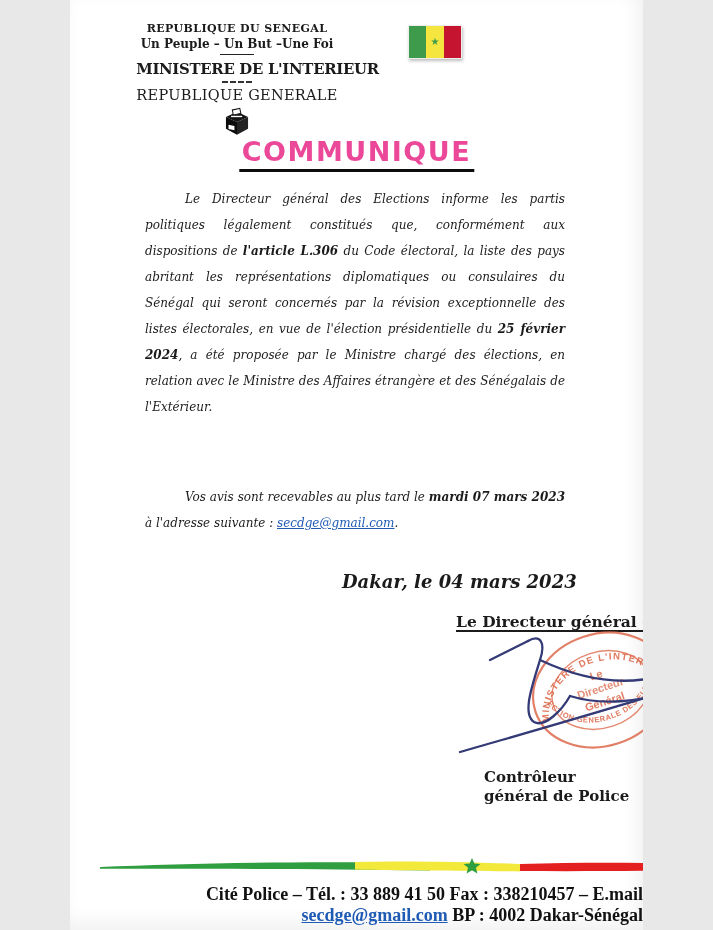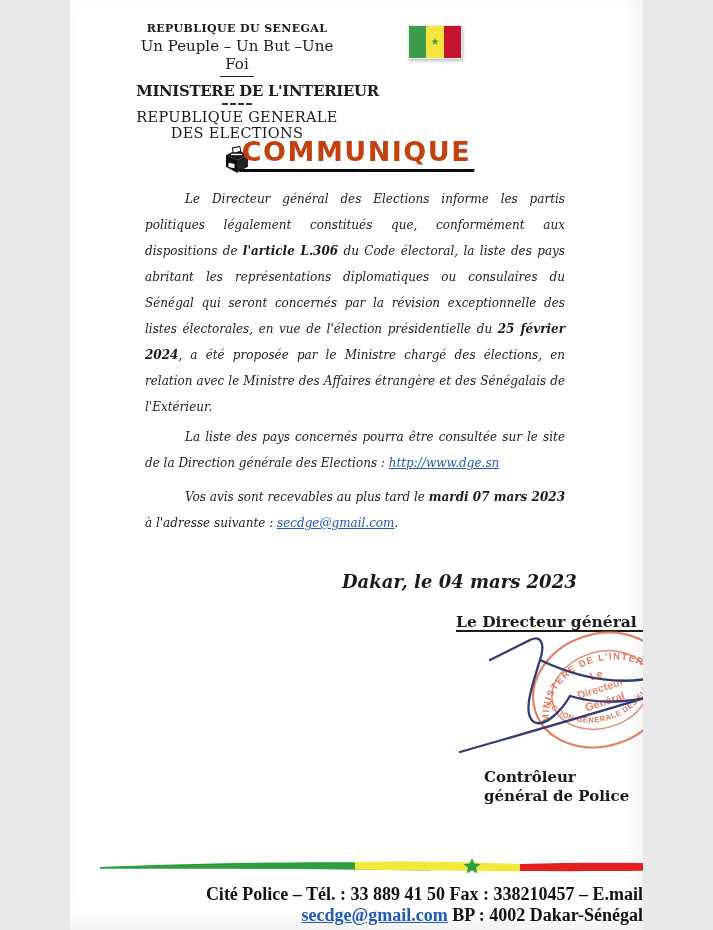--- a/index.html
+++ b/index.html
@@ -5,36 +5,36 @@
   html,body{margin:0;padding:0;background:#e8e8e8;}
   .page{
     position:relative;width:573px;height:930px;margin:0 auto;
     background:#fff;overflow:hidden;
     font-family:"DejaVu Serif","Liberation Serif",serif;color:#1b1b1b;
     box-shadow:inset -6px -8px 18px rgba(0,0,0,0.06);
   }
   
   .letterhead{position:absolute;left:62px;top:22px;width:210px;text-align:center;}
   .lh-republic{font-size:11px;font-weight:bold;letter-spacing:.4px;}
-  .lh-motto{font-size:15px;font-weight:normal;margin-top:2px;}
+  .lh-motto{font-size:12px;font-weight:bold;margin-top:2px;}
   .lh-rule{width:34px;height:0;border-top:1.6px solid #222;margin:3px auto 4px auto;}
   .lh-ministry{font-size:15.5px;font-weight:bold;letter-spacing:-0.3px;white-space:nowrap;transform:scaleX(.96);}
   .lh-dash{width:30px;height:0;border-top:2px dashed #333;margin:3px auto 4px auto;}
   .lh-direction{font-size:14.5px;letter-spacing:.3px;line-height:16px;}
   .lh-ballot{margin-top:4px;}
   
   .flag{position:absolute;left:338px;top:25px;width:52px;height:32px;display:flex;
         box-shadow:1px 2px 3px rgba(0,0,0,.25);border:1px solid #eee;}
   .flag>div{flex:1;position:relative;}
   .flag .star{position:absolute;left:50%;top:50%;transform:translate(-50%,-50%);font-size:10px;line-height:10px;}
   
   .doc-title{
     position:absolute;top:136px;left:50%;transform:translateX(-50%);
     font-family:"DejaVu Sans","Liberation Sans",sans-serif;
-    font-weight:900;font-size:27px;letter-spacing:1.5px;color:#c2410c;
+    font-weight:900;font-size:27px;letter-spacing:1.5px;color:#ec4899;
     border-bottom:3px solid #0c0c0c;padding:0 3px 2px 3px;white-space:nowrap;
   }
   
   .bodytext{position:absolute;left:75px;right:78px;font-size:12px;line-height:26px;
             text-align:justify;font-style:italic;}
   .p1{top:186px;} .p2{top:424px;} .p3{top:484px;}
   .bodytext .indent{display:inline-block;width:40px;}
   .bodytext b{font-weight:bold;}
   a.doclink{color:#1f5bb5;text-decoration:underline;cursor:pointer;}
   
@@ -56,21 +56,20 @@
 
 <div class="page">
 
   <div class="letterhead">
     <div class="lh-republic">REPUBLIQUE DU SENEGAL</div>
     <div class="lh-motto">Un Peuple – Un But –Une Foi</div>
     <div class="lh-rule"></div>
     <div class="lh-ministry">MINISTERE DE L'INTERIEUR</div>
     <div class="lh-dash"></div>
     <div class="lh-direction">REPUBLIQUE GENERALE</div>
-    <div class="lh-direction">DES ELECTIONS</div>
     <div class="lh-ballot">
       <svg width="34" height="30" viewBox="0 0 40 34">
         <polygon points="7,11 20,5 33,11 20,17" fill="#141414"></polygon>
         <polygon points="7,11 20,17 20,32 7,25" fill="#0c0c0c"></polygon>
         <polygon points="20,17 33,11 33,25 20,32" fill="#232323"></polygon>
         <rect x="15" y="2" width="9" height="6" fill="#fff" stroke="#141414" stroke-width="1.2" transform="rotate(-12 19 5)"></rect>
         <line x1="13" y1="10.5" x2="26" y2="10.5" stroke="#fff" stroke-width="1.6"></line>
         <rect x="10" y="18" width="7" height="5" fill="#fff" transform="skewY(12)"></rect>
       </svg>
     </div>
@@ -83,23 +82,20 @@
     </div>
     <div style="background:#c51430;"></div>
   </div>
 
   <div class="doc-title">COMMUNIQUE</div>
 
   <div class="bodytext p1">
     <span class="indent"></span><span>Le Directeur général des Elections informe les partis politiques légalement constitués que, conformément aux dispositions de </span><b>l'article L.306</b><span> du Code électoral, la liste des pays abritant les représentations diplomatiques ou consulaires du Sénégal qui seront concernés par la révision exceptionnelle des listes électorales, en vue de l'élection présidentielle du </span><b>25 février 2024</b><span>, a été proposée par le Ministre chargé des élections, en relation avec le Ministre des Affaires étrangère et des Sénégalais de l'Extérieur.</span>
   </div>
 
-  <div class="bodytext p2">
-    <span class="indent"></span><span>La liste des pays concernés pourra être consultée sur le site de la Direction générale des Elections : </span><a class="doclink">http://www.dge.sn</a>
-  </div>
 
   <div class="bodytext p3">
     <span class="indent"></span><span>Vos avis sont recevables au plus tard le </span><b>mardi 07 mars 2023</b><span> à l'adresse suivante : </span><a class="doclink">secdge@gmail.com</a><span>.</span>
   </div>
 
   <div class="dateline">
     <span class="dtext">Dakar, le 04 mars 2023</span>
     <span class="fill"></span>
   </div>
 

